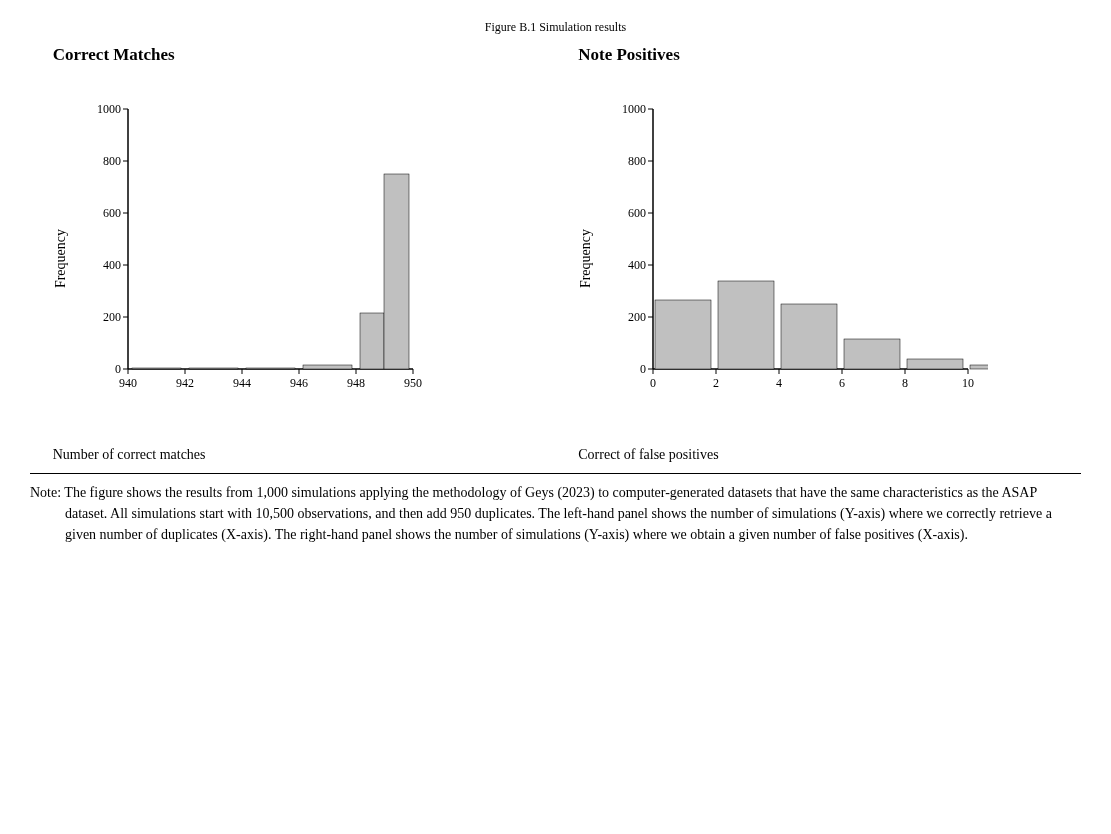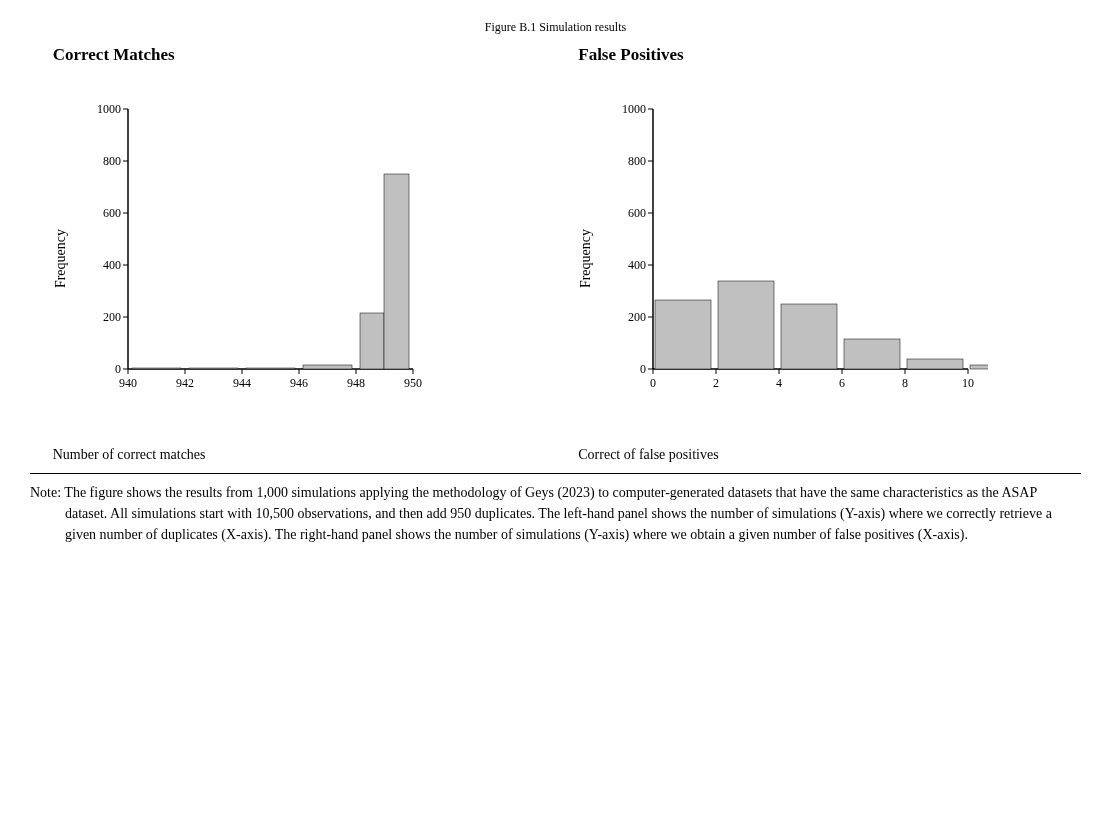--- a/index.html
+++ b/index.html
@@ -136,21 +136,21 @@
             <rect x="287" y="214" width="24" height="56" fill="#c0c0c0" stroke="#000" stroke-width="0.5"></rect>
 
             <rect x="311" y="75" width="25" height="195" fill="#c0c0c0" stroke="#000" stroke-width="0.5"></rect>
           </svg>
         </div>
       </div>
       <div class="x-axis-label">Number of correct matches</div>
     </div>
 
     <div class="chart-panel">
-      <div class="chart-title">False Positives</div>
+      <div class="chart-title">Note Positives</div>
       <div class="chart-body">
         <div class="y-axis-label">Frequency</div>
         <div class="chart-area">
           <svg class="chart-svg" width="390" height="320">
 
             <line x1="55" y1="10" x2="55" y2="270" stroke="#000" stroke-width="1.5"></line>
             <line x1="55" y1="270" x2="370" y2="270" stroke="#000" stroke-width="1.5"></line>
 
             <line x1="50" y1="270" x2="55" y2="270" stroke="#000" stroke-width="1"></line>
             <text x="48" y="274" text-anchor="end" font-size="12" font-family="Times New Roman">0</text>

